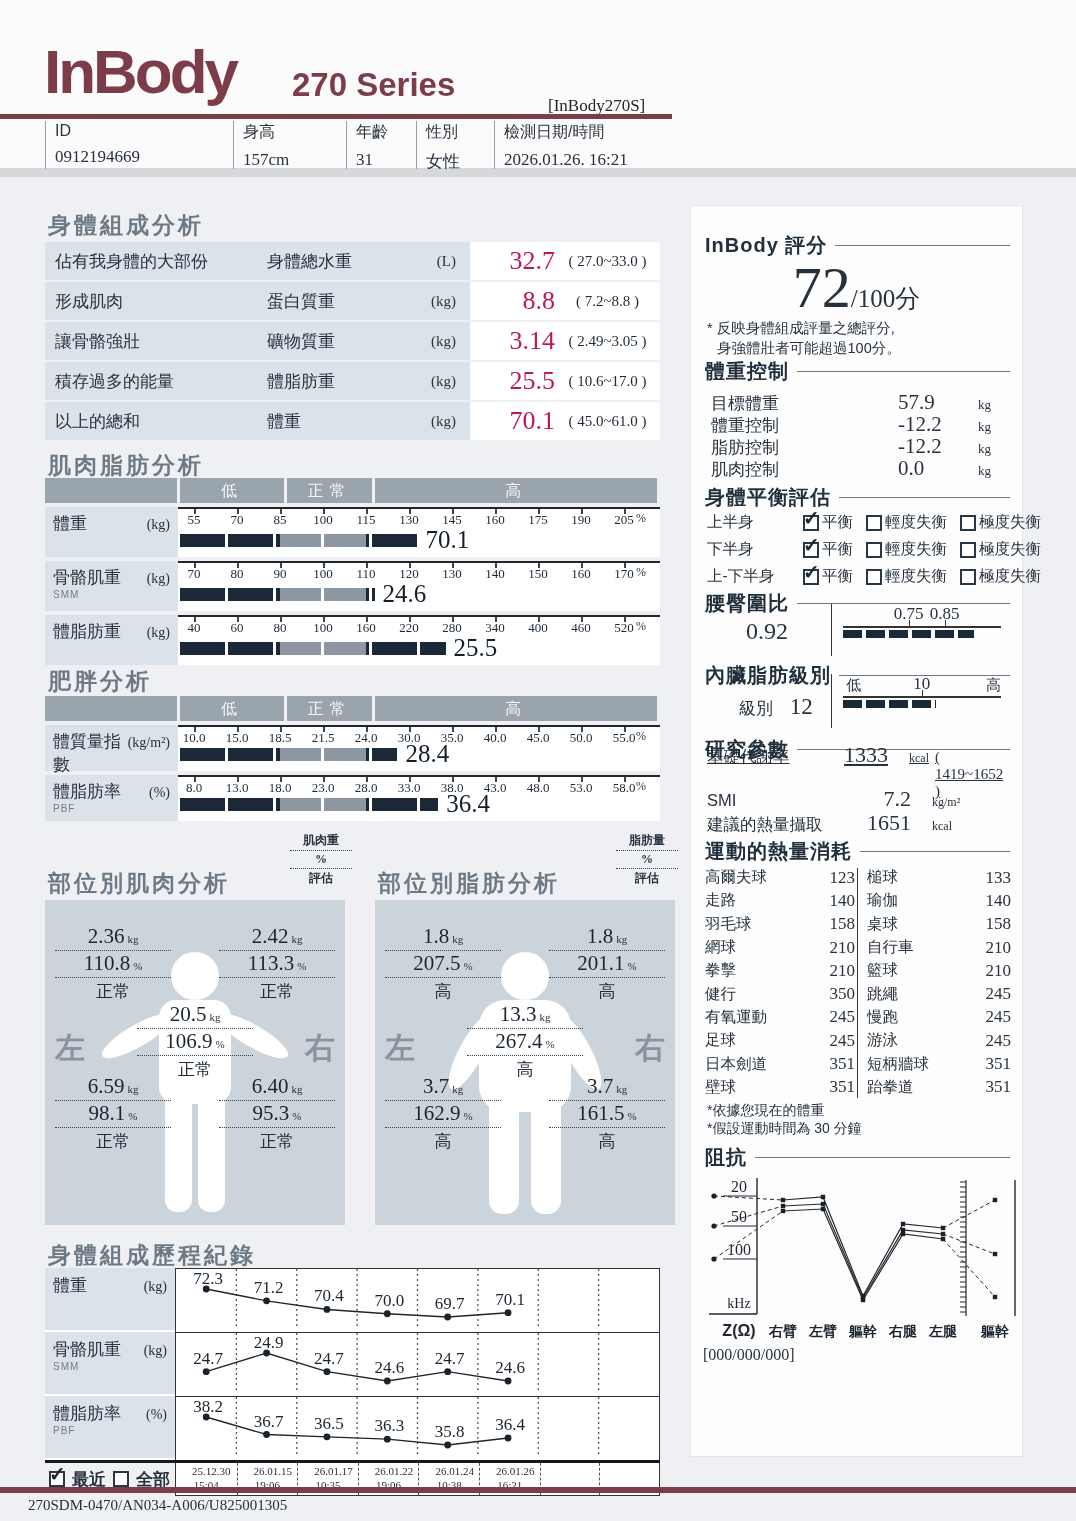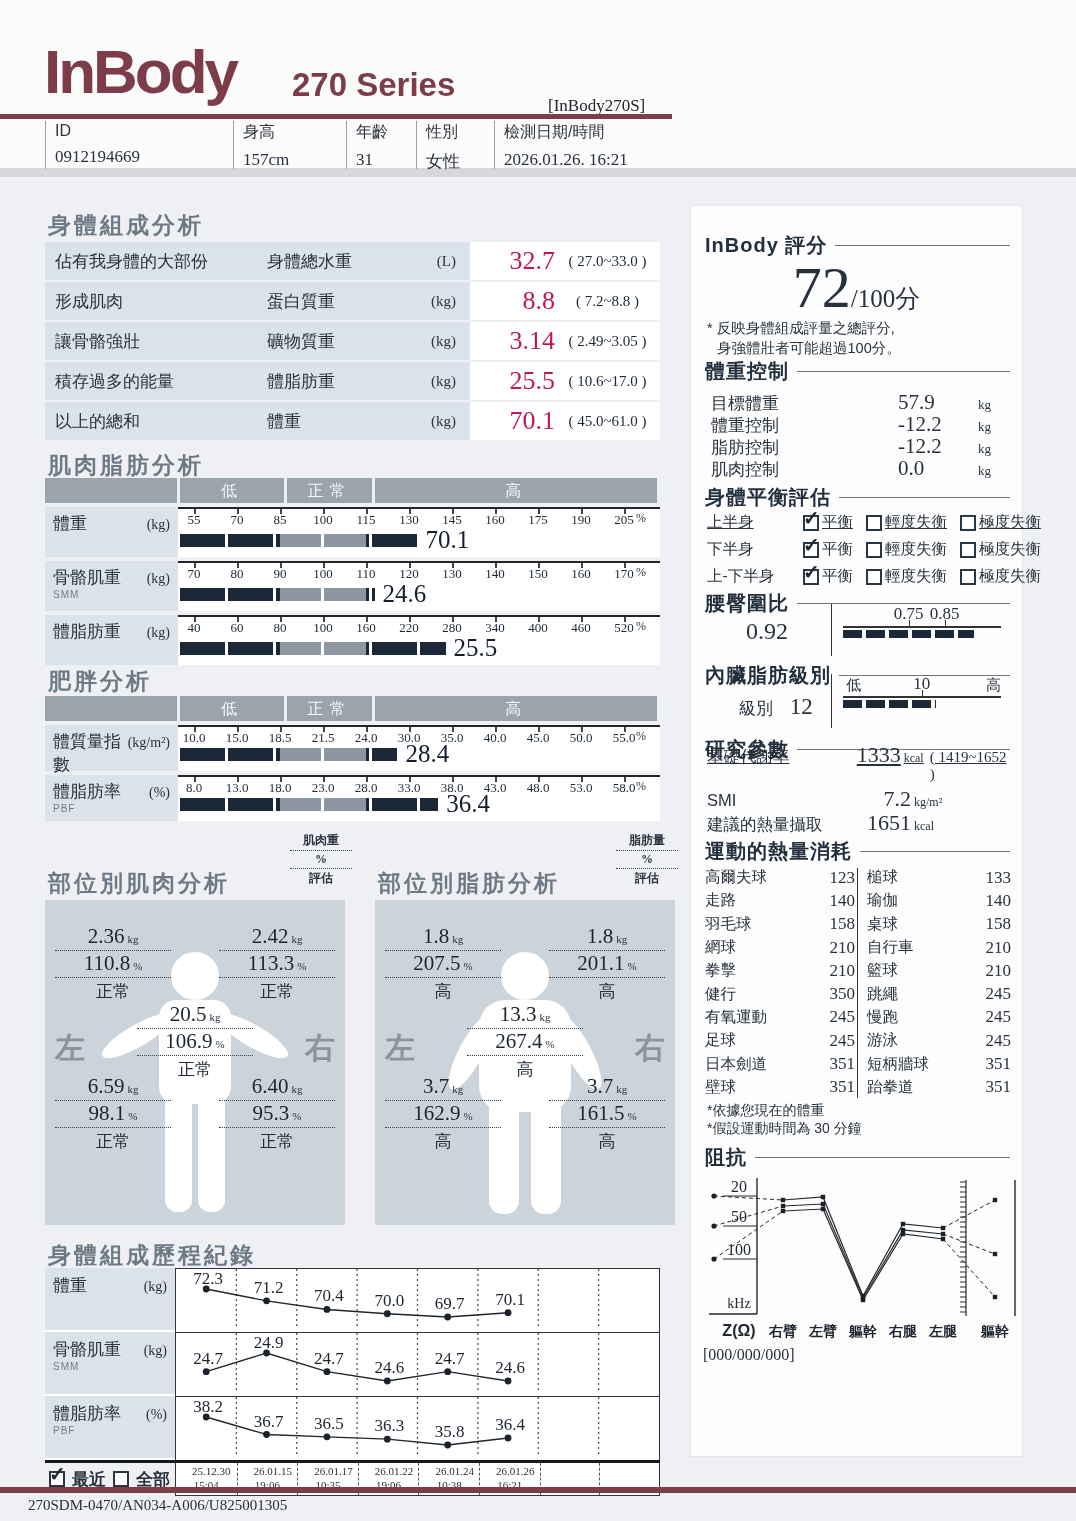--- a/index.html
+++ b/index.html
@@ -98,21 +98,21 @@
   .gauge{position:absolute;width:164px;height:44px}
   .g-axis{position:absolute;left:0;right:6px;top:22px;height:1.5px;background:#333}
   .g-tick{position:absolute;top:16px;width:1.5px;height:6px;background:#333}
   .g-lab{position:absolute;top:0;transform:translateX(-50%);font-size:17px;font-family:"Liberation Serif",serif}
   .g-lab-cjk{position:absolute;top:2px;font-size:15px;font-family:"Liberation Sans",sans-serif}
   .g-bar{position:absolute;left:0;top:26px;height:8px;
          background:repeating-linear-gradient(90deg,#1b2838 0 19px,#fff 19px 23px)}
   .res-row{position:absolute;left:16px;width:304px;display:flex;align-items:baseline}
   .res-label{width:142px;font-size:16.5px}
   .res-val{width:62px;text-align:right;font-size:22px;font-family:"Liberation Serif",serif}
-  .res-unit{font-size:12px;margin-left:3px;font-family:"Liberation Serif",serif}
+  .res-unit{font-size:12px;margin-left:21px;font-family:"Liberation Serif",serif}
   .res-extra{font-size:15px;margin-left:6px;font-family:"Liberation Serif",serif}
   .ex-col{position:absolute;width:150px}
   .ex-row{height:23.3px;display:flex;justify-content:space-between;align-items:center}
   .ex-name{font-size:15.5px}
   .ex-val{font-size:17px;font-family:"Liberation Serif",serif}
   #ex-div{position:absolute;left:166px;border-left:1.5px solid #333}
   .ex-note{position:absolute;left:16px;font-size:14px;color:#27323e}
   #imp-footer{position:absolute;left:12px;font-size:16px;font-family:"Liberation Serif",serif}
   
   #footer-rule{position:absolute;left:0;top:1487px;width:1076px;height:6px;background:#7c3d49}
@@ -670,21 +670,21 @@
         <span class="wc-label">肌肉控制</span>
         <span class="wc-val">0.0</span>
         <span class="wc-unit">kg</span>
       </div>
     </div>
 
   <div class="r-title" style="top:278px">
       <span>身體平衡評估</span>
     </div>
   <div id="bal-rows">
-      <div class="bal-row" style="top: 306px; text-decoration: underline;">
+      <div class="bal-row" style="top: 306px;">
         <span class="bal-label">上半身</span>
         <span class="bal-opt">
           <span class="cb on"></span>
           <span>平衡</span>
         </span>
         <span class="bal-opt">
           <span class="cb"></span>
           <span>輕度失衡</span>
         </span>
         <span class="bal-opt">

